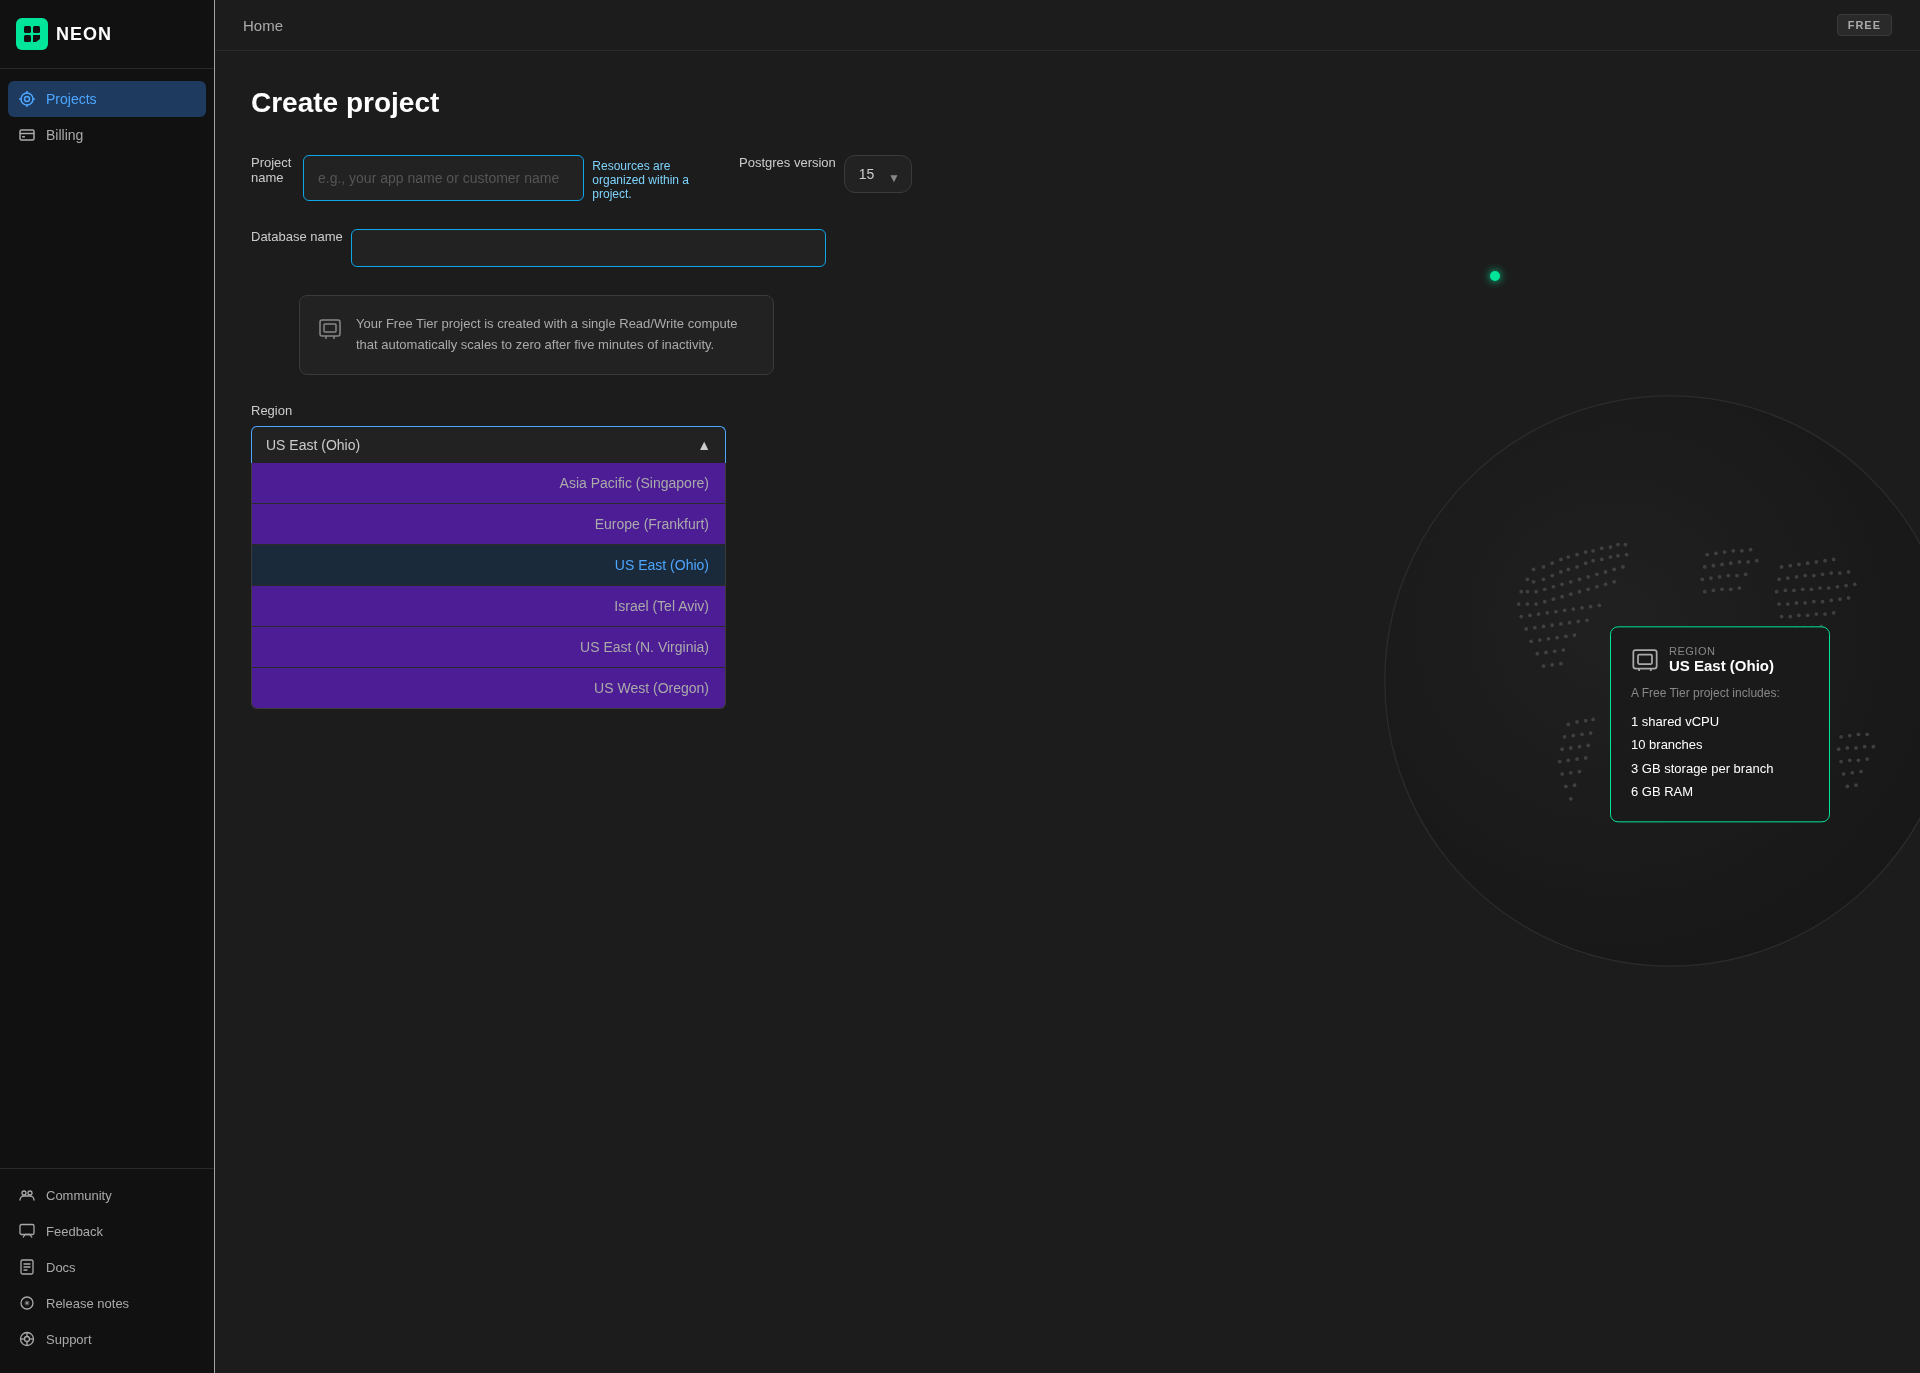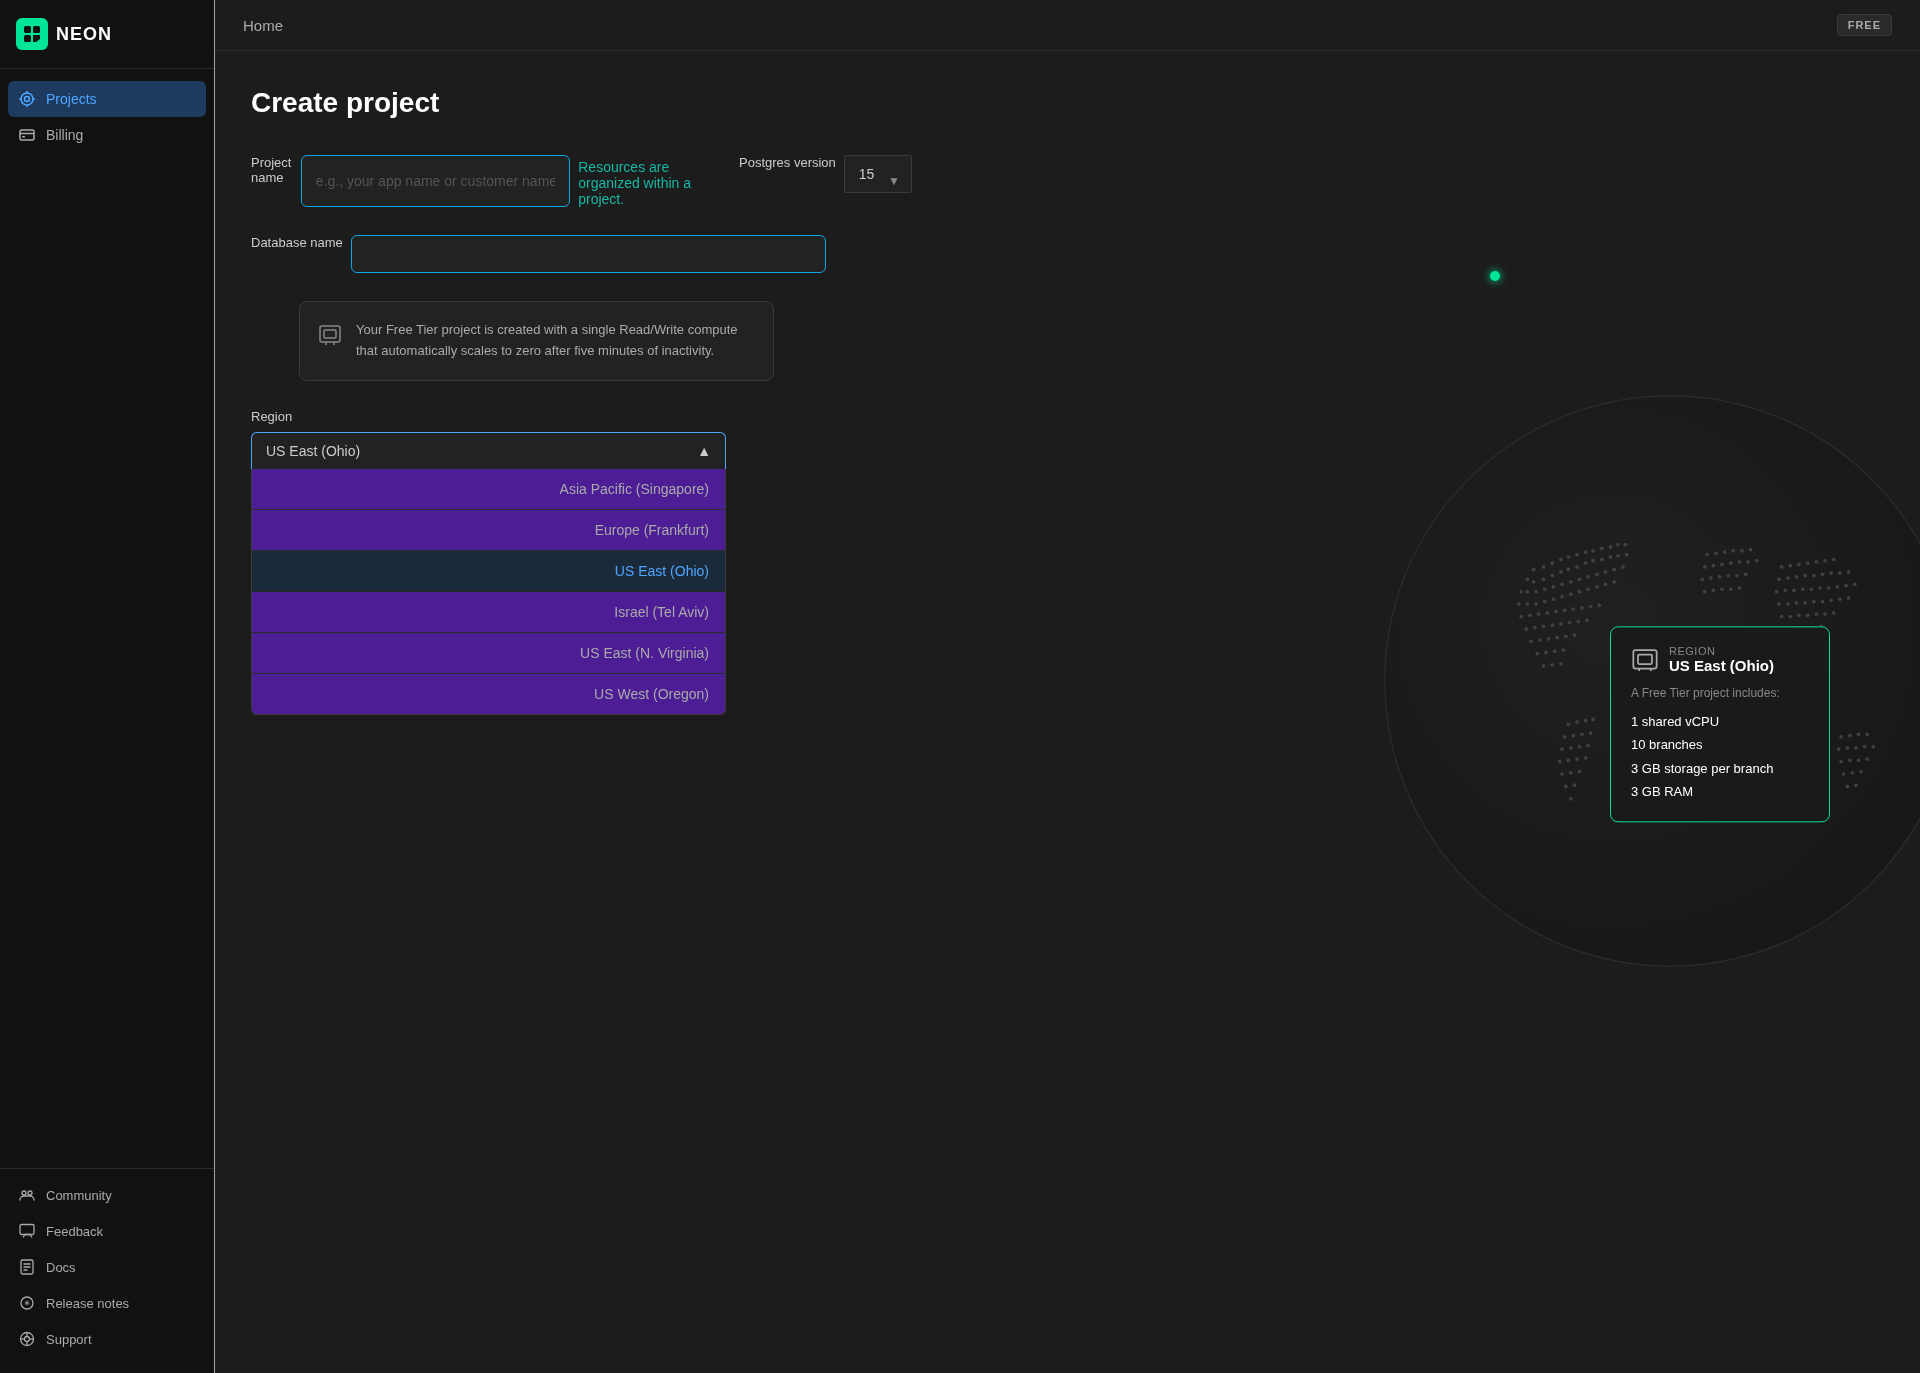--- a/index.html
+++ b/index.html
@@ -163,33 +163,33 @@
       border-radius: 6px;
       padding: 10px 14px;
       color: #aaa;
       font-size: 14px;
       outline: none;
       width: 100%;
     }
     .form-input::placeholder { color: #555; }
 
     .form-hint {
-      font-size: 14px;
-      color: #14b8a6;
+      font-size: 12px;
+      color: #7dd3fc;
       margin-top: 4px;
     }
 
     .select-wrapper {
       position: relative;
     }
     .select-wrapper select {
       appearance: none;
       background: #222;
       border: 1px solid #3a3a3a;
-      border-radius: 2px;
+      border-radius: 11px;
       padding: 10px 36px 10px 14px;
       color: #cccccc;
       font-size: 14px;
       width: 100%;
       outline: none;
       cursor: pointer;
     }
     .select-arrow {
       position: absolute;
       right: 12px;
@@ -804,18 +804,18 @@
           <div class="region-tooltip-header-text">
             <div class="region-label-small">Region</div>
             <div class="region-name">US East (Ohio)</div>
           </div>
         </div>
         <div class="region-tooltip-desc">A Free Tier project includes:</div>
         <ul class="region-tooltip-features">
           <li>1 shared vCPU</li>
           <li>10 branches</li>
           <li>3 GB storage per branch</li>
-          <li>3 GB RAM</li>
+          <li>6 GB RAM</li>
         </ul>
       </div>
     </div>
   </div>
 </div>
 
 </body></html>

